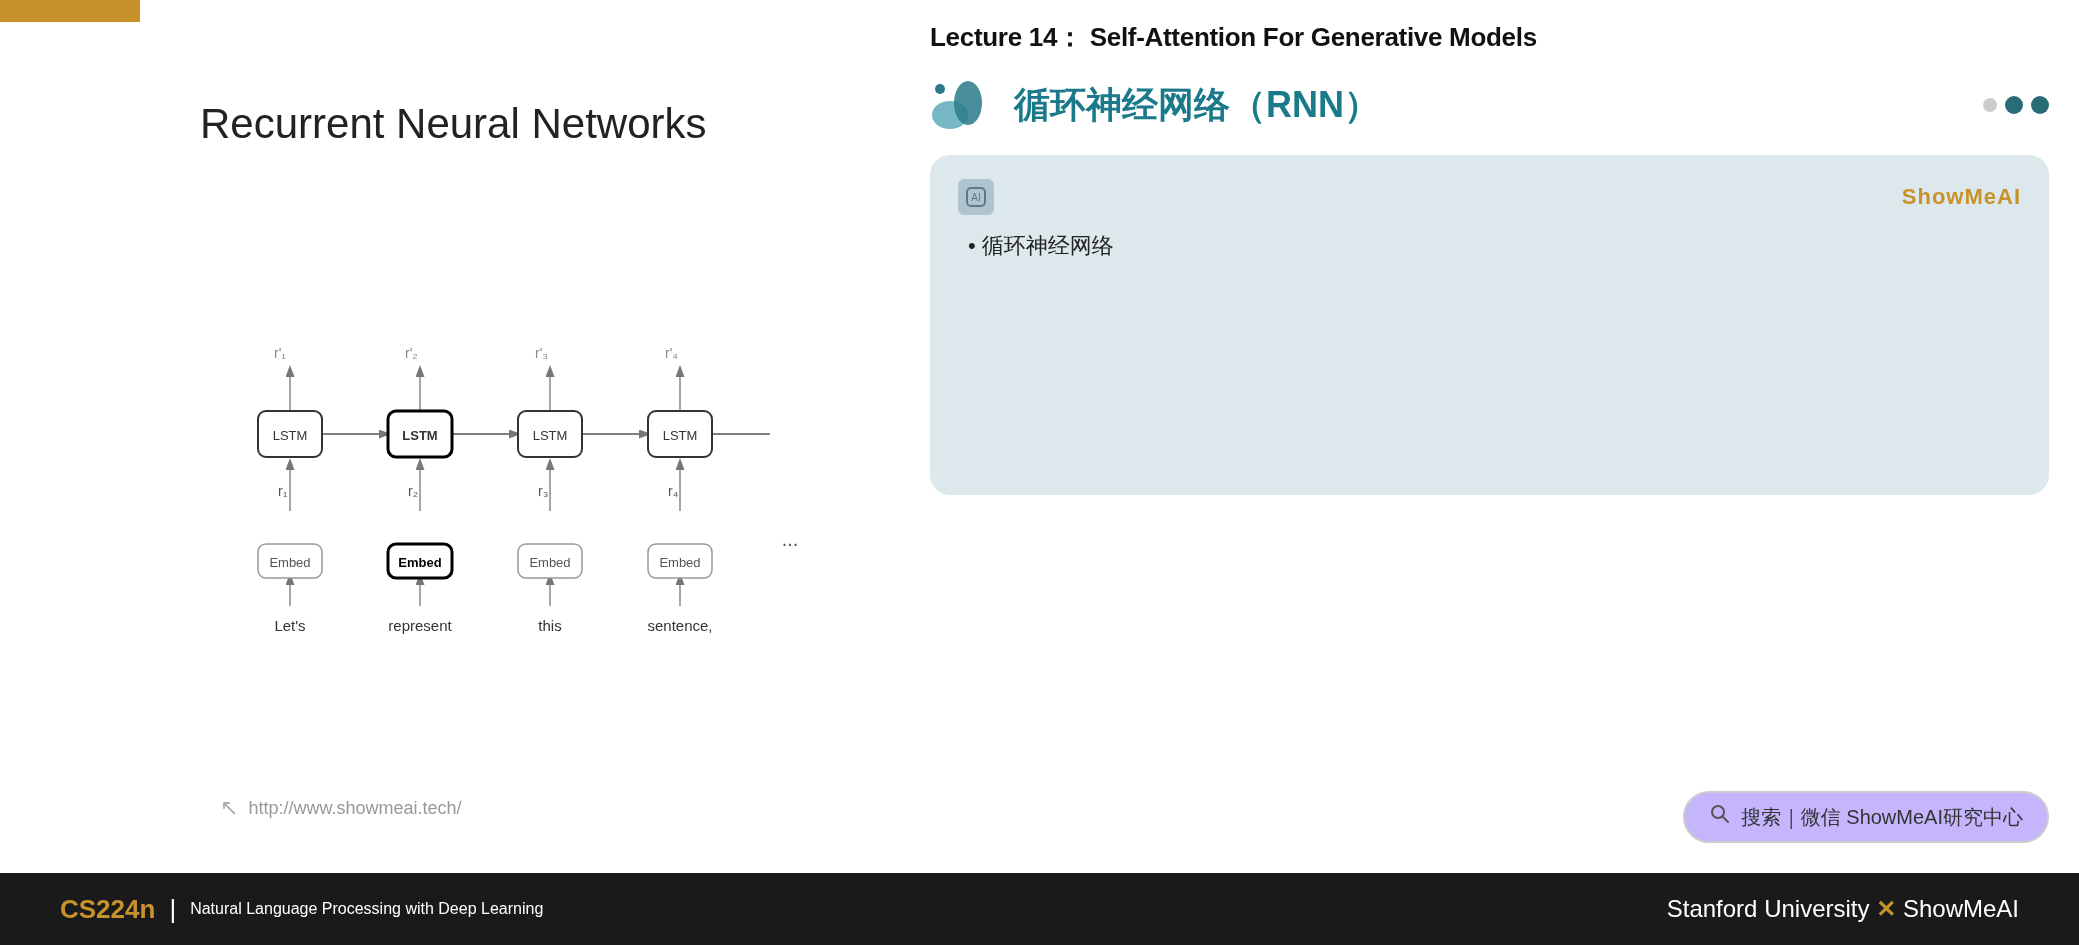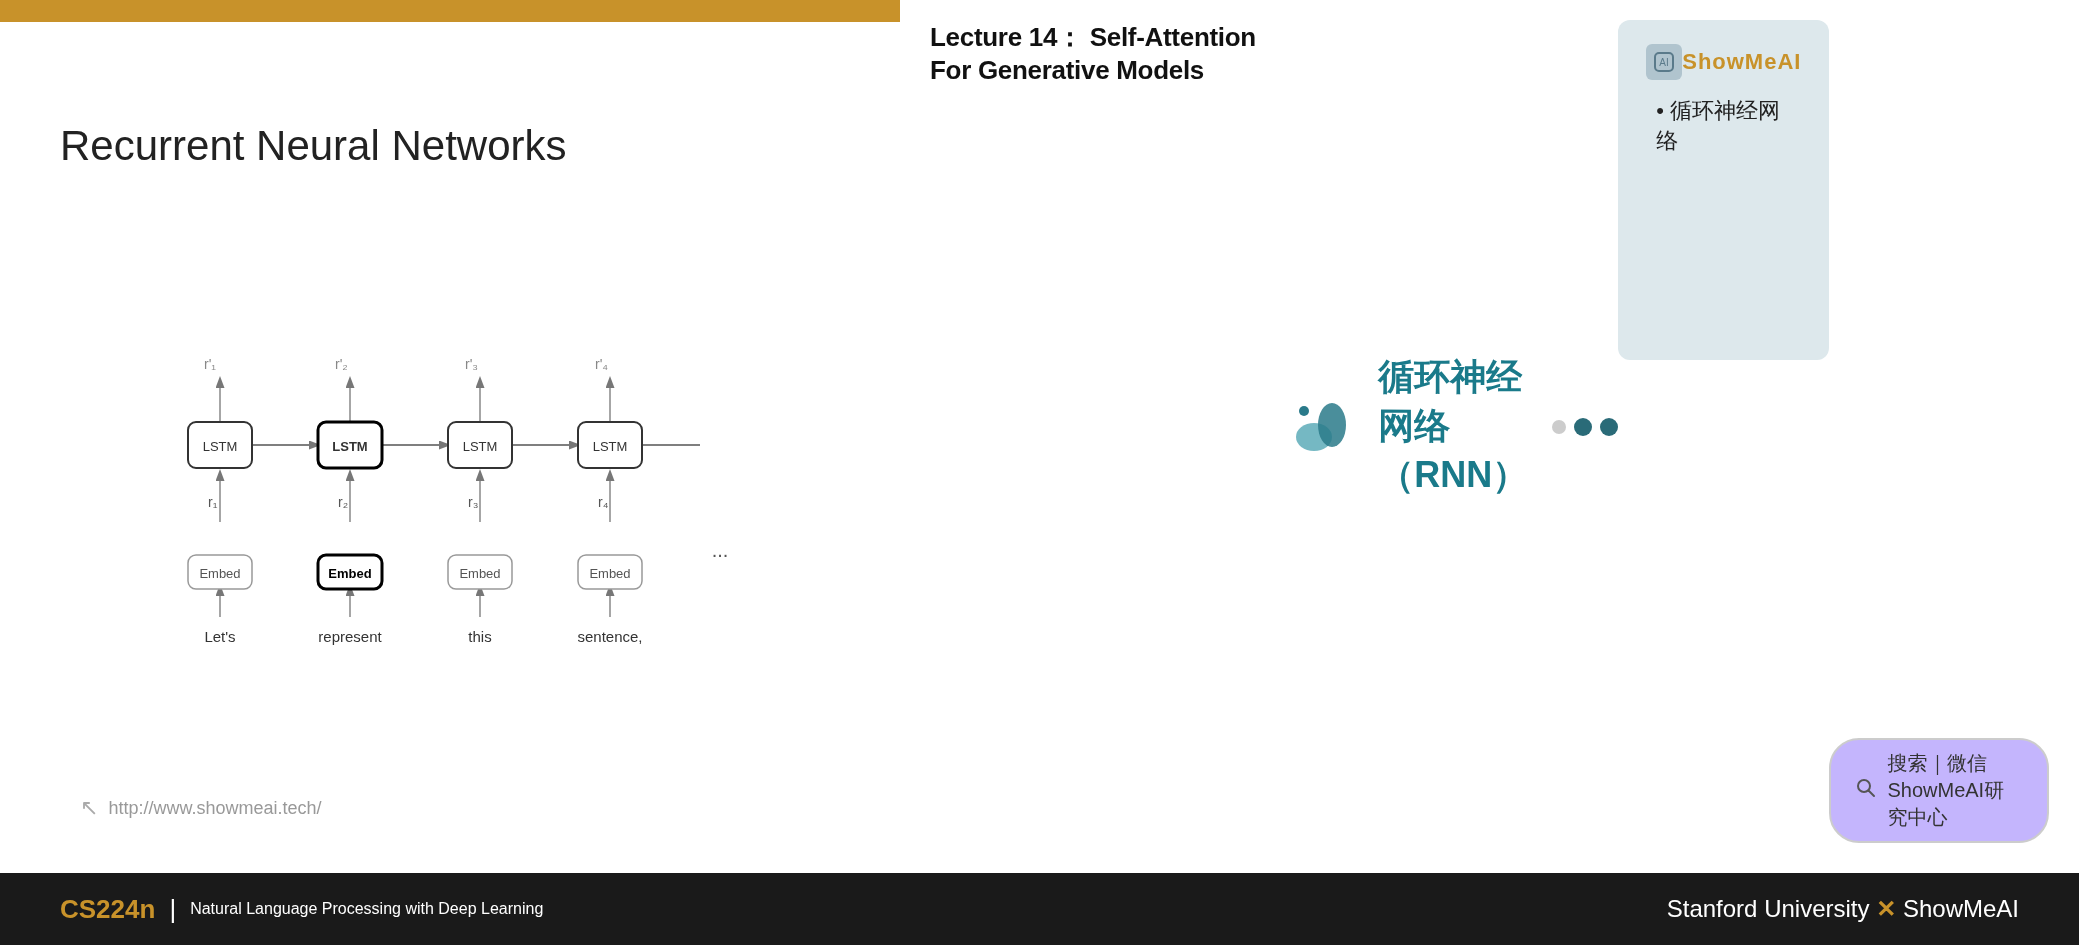--- a/index.html
+++ b/index.html
@@ -17,21 +17,21 @@
       display: flex;
       flex: 1;
       overflow: hidden;
     }
 
     
     .slide-panel {
       width: 900px;
       flex-shrink: 0;
       display: flex;
-      flex-direction: column;
+      flex-direction: row;
       background: #fff;
     }
 
     .slide-top-bar {
       height: 22px;
       background: #C8922A;
       width: 100%;
     }
 
     .slide-content {
@@ -76,21 +76,21 @@
 
     .slide-footer-icon {
       font-size: 22px;
       color: #aaa;
     }
 
     
     .right-panel {
       flex: 1;
       display: flex;
-      flex-direction: row;
+      flex-direction: column;
       padding: 20px 30px;
       background: #fff;
     }
 
     .lecture-title {
       font-size: 26px;
       font-weight: 700;
       color: #111;
       margin-bottom: 20px;
       letter-spacing: -0.3px;
@@ -131,21 +131,21 @@
 
     .nav-dot.small {
       width: 14px;
       height: 14px;
       background: #ccc;
     }
 
     
     .content-card {
       background: #dde8ec;
-      border-radius: 12px;
+      border-radius: 20px;
       padding: 24px 28px;
       flex: 1;
       max-height: 340px;
     }
 
     .card-header {
       display: flex;
       justify-content: space-between;
       align-items: center;
       margin-bottom: 16px;

